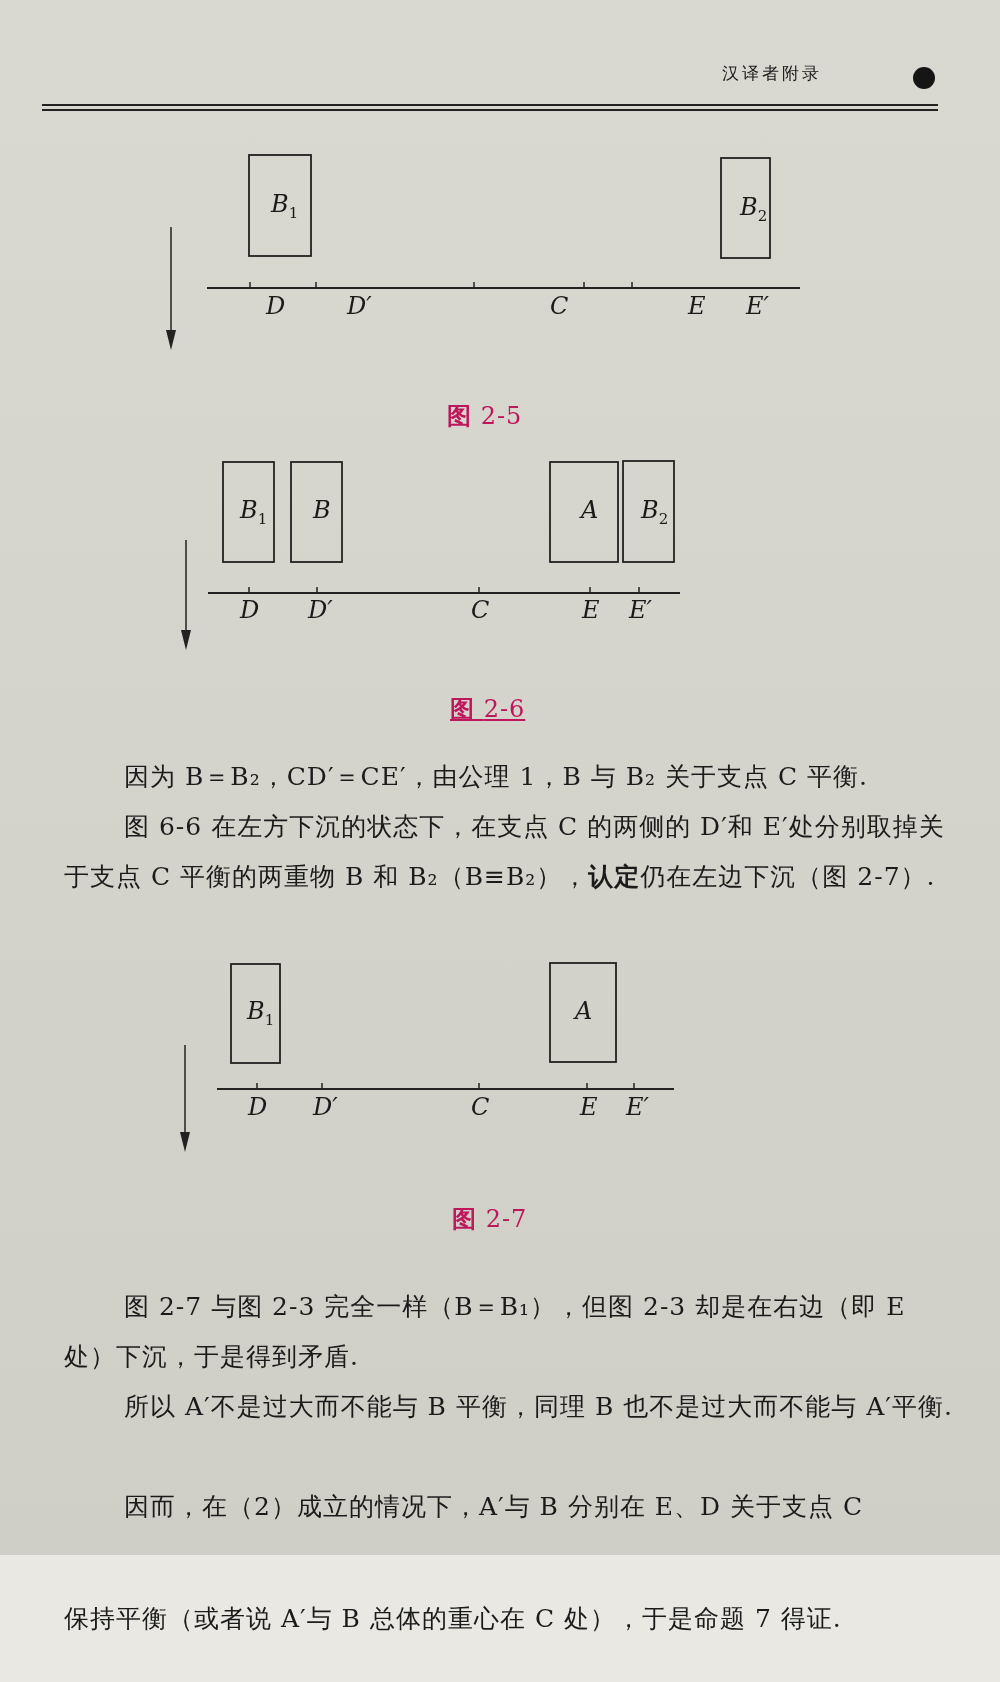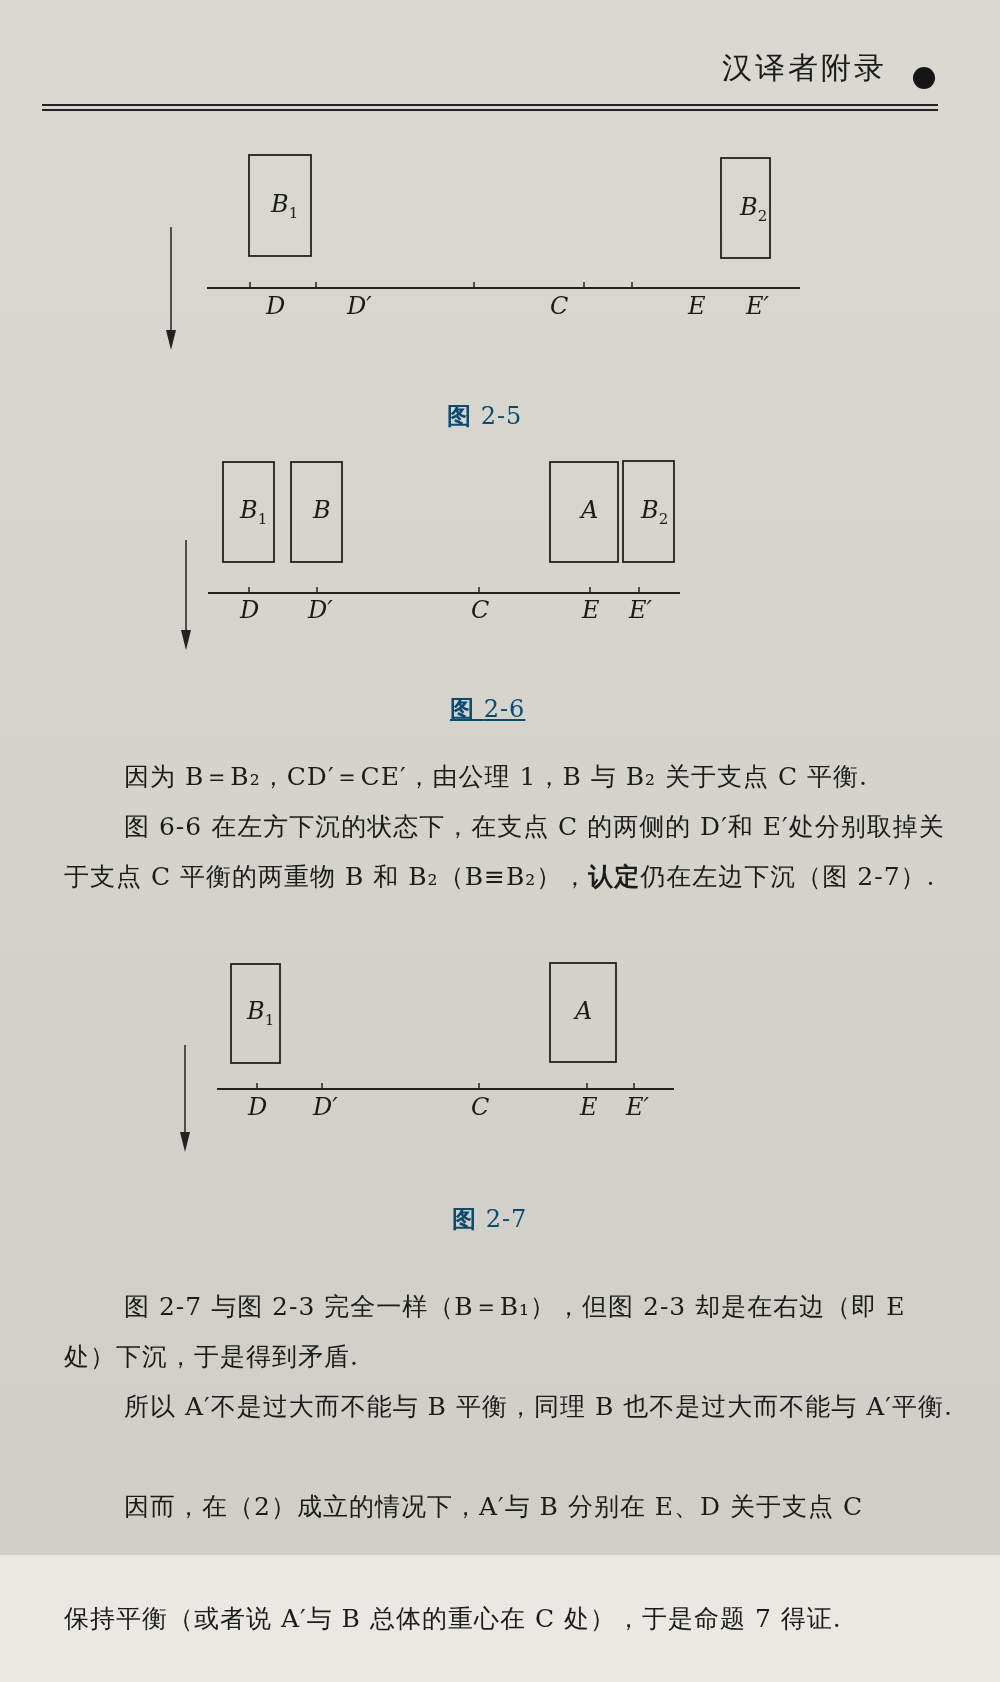--- a/index.html
+++ b/index.html
@@ -11,35 +11,35 @@
   }
   .page-top {
     position: absolute; left: 0; top: 0; width: 1000px; height: 1555px;
     background: linear-gradient(180deg, #d9d8d1 0%, #d4d3cc 50%, #cfcec7 100%);
   }
   .page-bottom {
     position: absolute; left: 0; top: 1555px; width: 1000px; height: 127px;
     background: #e9e8e3;
   }
   .header-title {
-    position: absolute; left: 722px; top: 48px;
-    font-size: 30px; letter-spacing: 3px; color: #1b1b1b;
+    position: absolute; left: 722px; top: 62px;
+    font-size: 17px; letter-spacing: 3px; color: #1b1b1b;
   }
   .header-dot {
     position: absolute; left: 913px; top: 67px; width: 22px; height: 22px;
     border-radius: 50%; background: #151515;
   }
   .rule { position: absolute; left: 42px; width: 896px; background: #222; }
   .rule1 { top: 104px; height: 2px; }
   .rule2 { top: 109px; height: 2px; }
 
   .fig { position: absolute; text-align: right; }
   .fig svg { position: absolute; left: 0; top: 0; overflow: visible; }
   .caption {
-    position: absolute; font-size: 24px; color: #0c4a6e; letter-spacing: 1px;
+    position: absolute; font-size: 24px; color: #be185d; letter-spacing: 1px;
   }
   .caption b { font-weight: bold; }
 
   .para {
     position: absolute; left: 64px; width: 900px; font-size: 25px;
     line-height: 50px; color: #1b1b1b; letter-spacing: 1px;
   }
   .indent { text-indent: 60px; }
   .bold { font-weight: bold; }
 </style>

